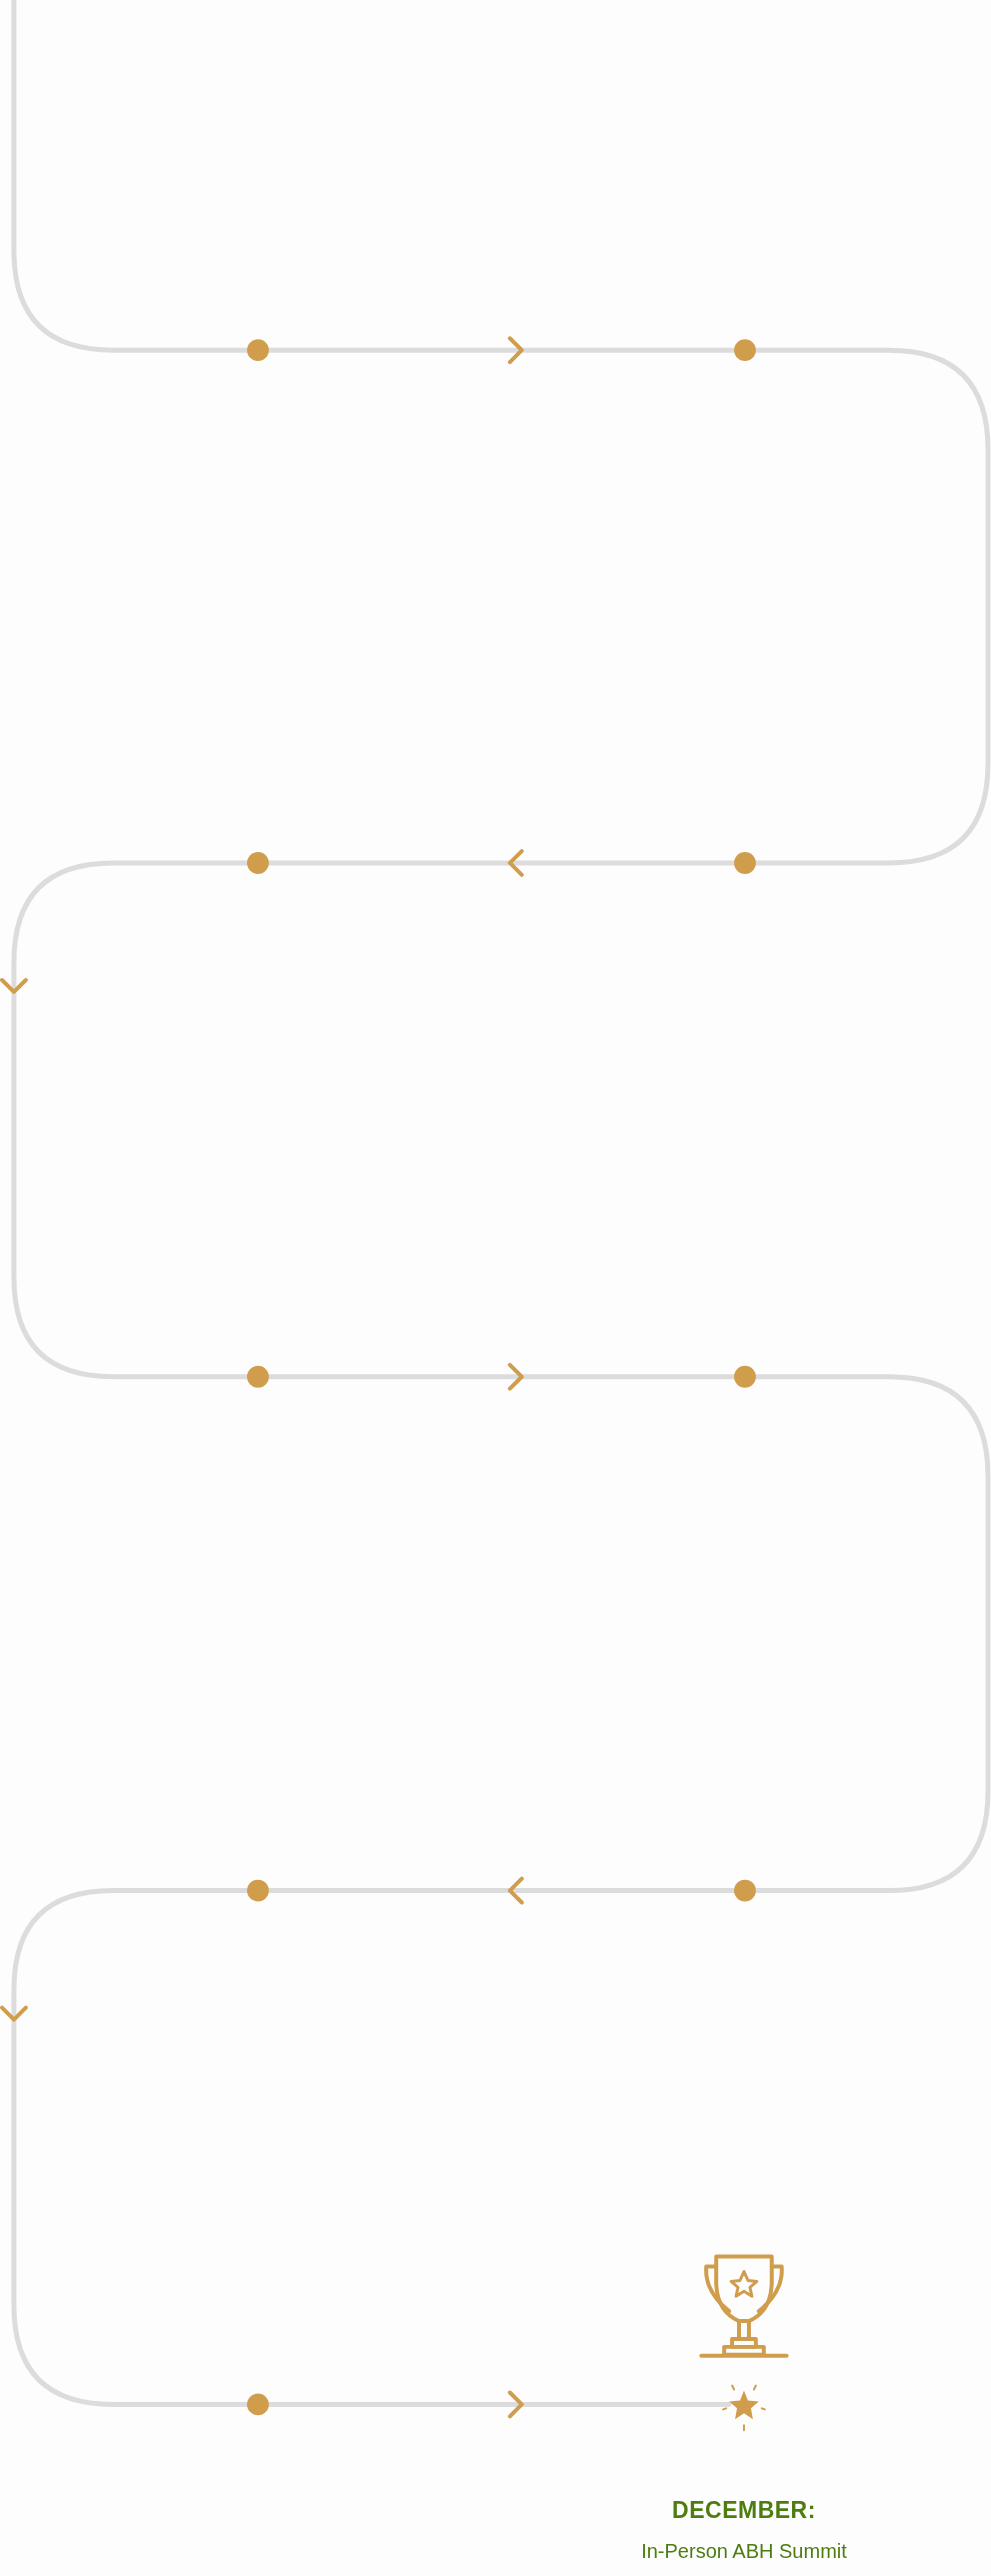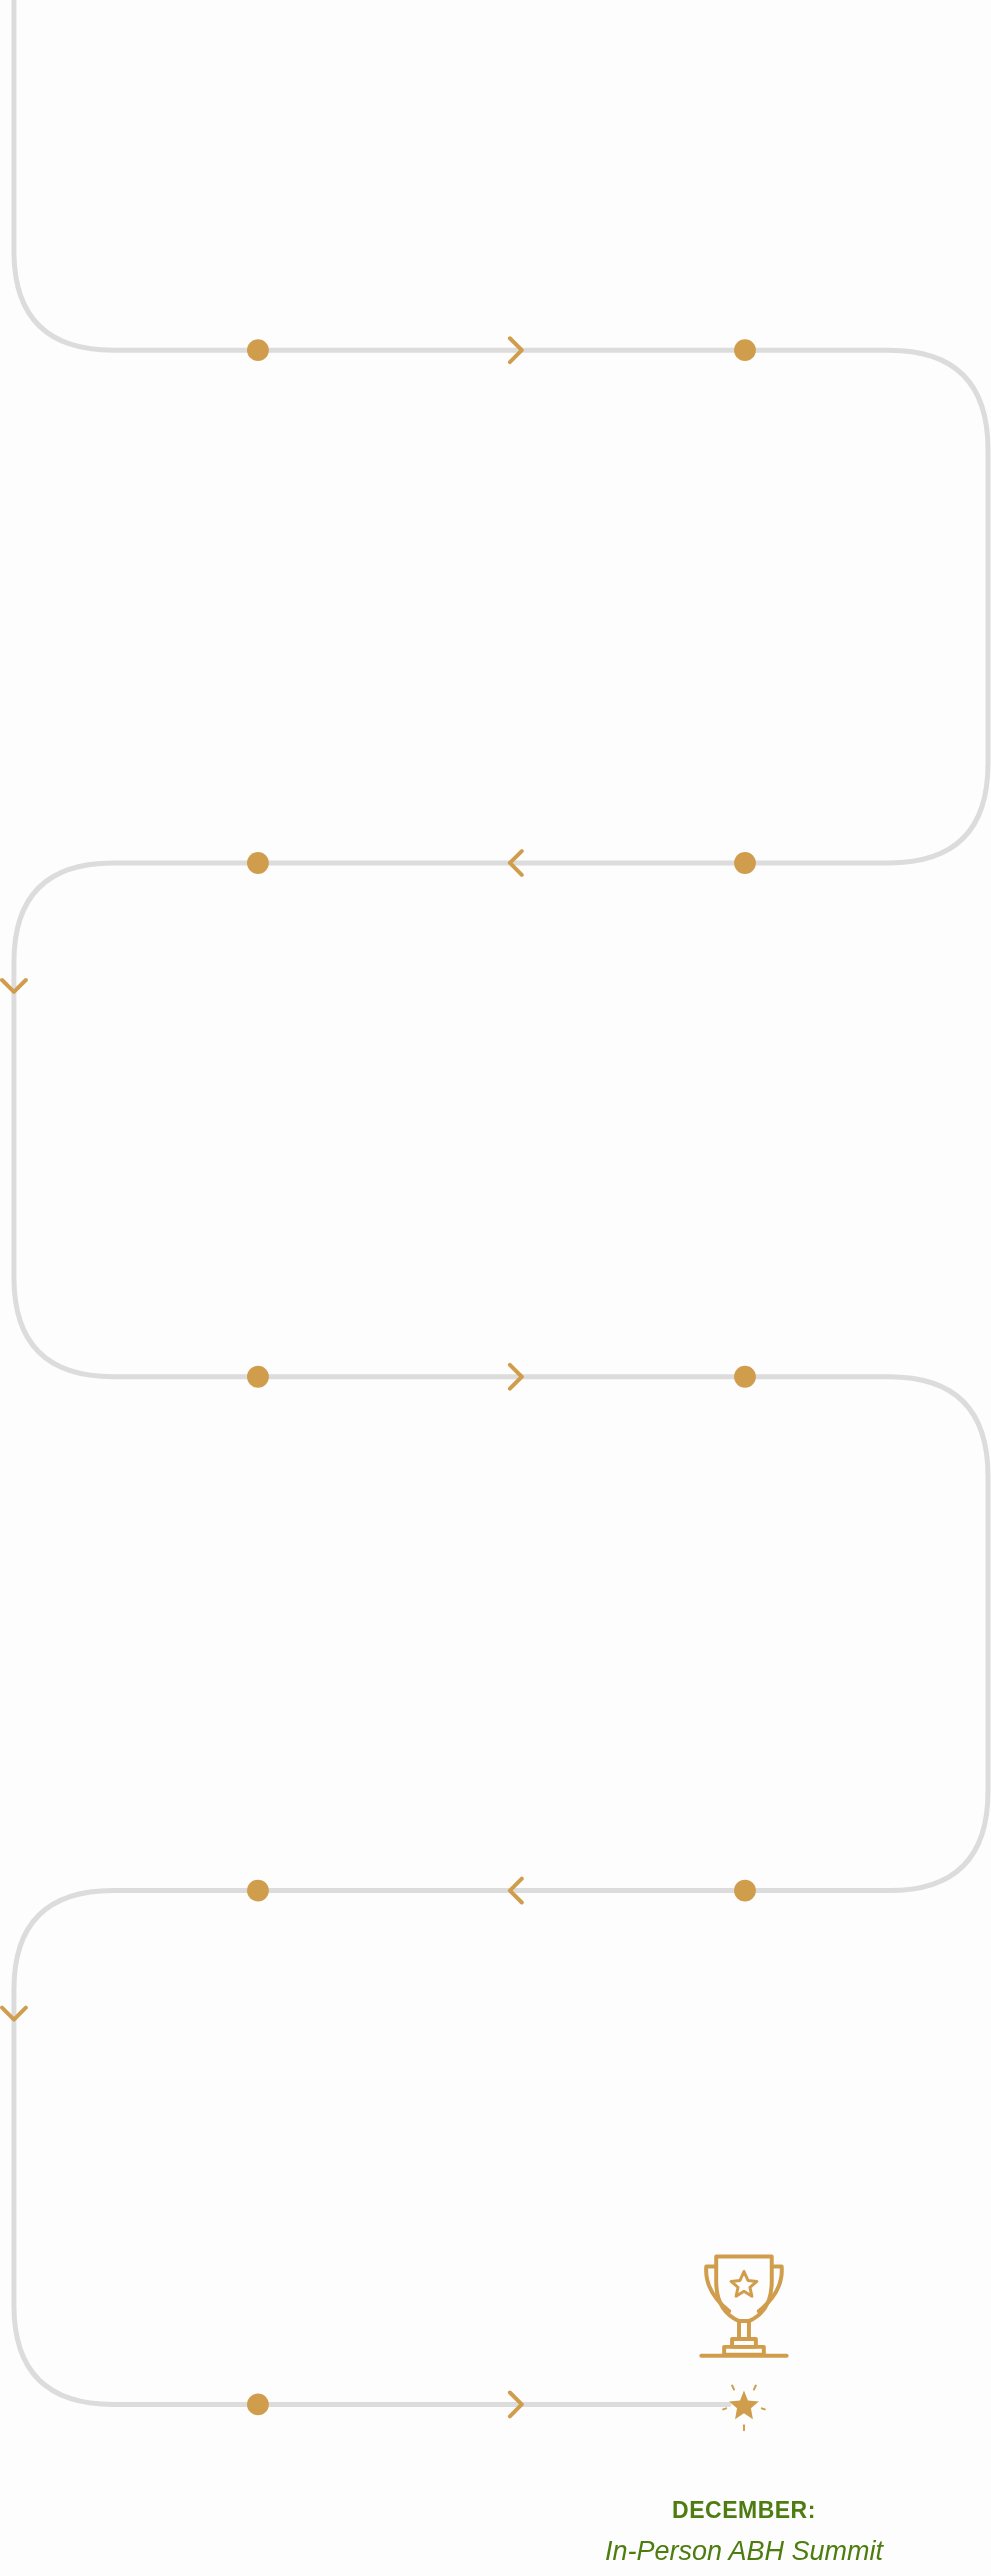--- a/index.html
+++ b/index.html
@@ -1,20 +1,20 @@
 <!DOCTYPE html>
 <html><head>
 <meta charset="utf-8">
 <style>
   html, body { margin:0; padding:0; background:#fdfdfd; }
   body { width:992px; height:2576px; position:relative; overflow:hidden; font-family:"Liberation Sans", sans-serif; }
   #track { position:absolute; left:0; top:0; }
   .final-text { position:absolute; left:595px; width:298px; top:2450px; text-align:center; color:#4d7c0f;margin-top:40px; }
   .final-heading { font-weight:bold; font-size:23px; letter-spacing:0.5px; line-height:40px; margin:0; }
-  .final-line { font-size:27px; line-height:42px; margin:0;font-style:italic; }
+  .final-line { font-size:20px; line-height:42px; margin:0; }
 </style>
 </head>
 <body>
 
 <svg id="track" width="992" height="2576" xmlns="http://www.w3.org/2000/svg" viewBox="0 0 1000 2597">
     <path d="M 14 0 L 14 253 Q 14 353 114 353 L 896 353 Q 996 353 996 453 L 996 770 Q 996 870 896 870 L 114 870 Q 14 870 14 970 L 14 1288 Q 14 1388 114 1388 L 896 1388 Q 996 1388 996 1488 L 996 1806 Q 996 1906 896 1906 L 114 1906 Q 14 1906 14 2006 L 14 2324 Q 14 2424 114 2424 L 735 2424" fill="none" stroke="#dcdcdc" stroke-width="5" stroke-linecap="round"></path>
     <circle cx="260" cy="353" r="11" fill="#d09d4d"></circle>
     <circle cx="751" cy="353" r="11" fill="#d09d4d"></circle>
     <path d="M 514 341 L 526 353 L 514 365" fill="none" stroke="#d09d4d" stroke-width="4" stroke-linecap="round" stroke-linejoin="round"></path>
     <circle cx="260" cy="870" r="11" fill="#d09d4d"></circle>

